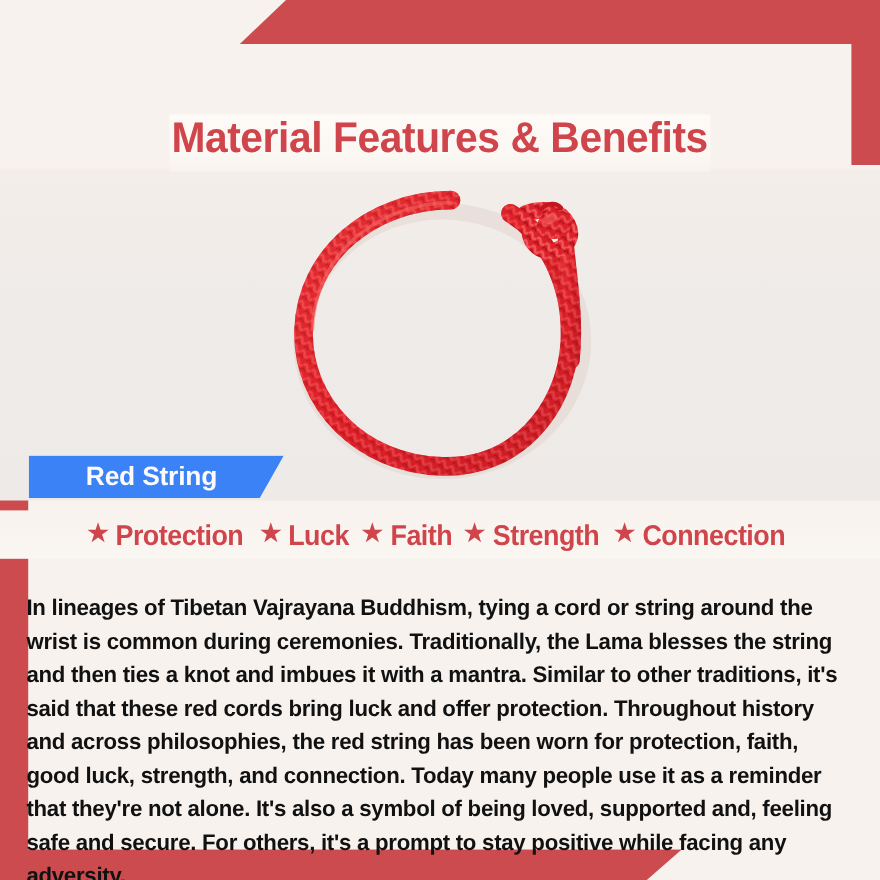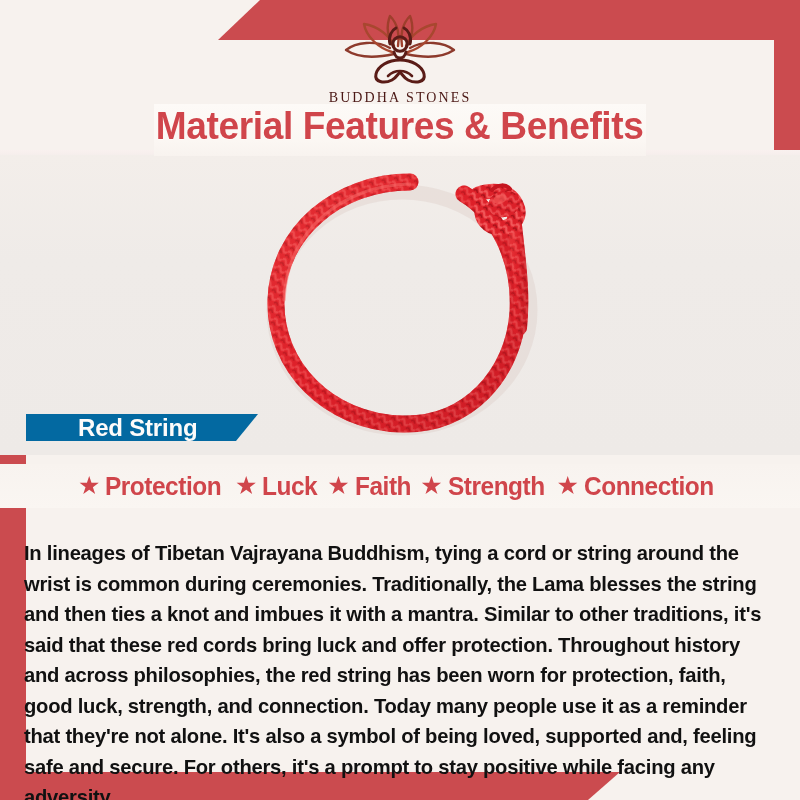--- a/index.html
+++ b/index.html
@@ -127,22 +127,22 @@
     height: 285px;
     z-index: 3;
   }
 
   
   .ribbon {
     position: absolute;
     left: 26px;
     top: 414px;
     width: 232px;
-    height: 27px;
-    background: #0369a1;
+    height: 39px;
+    background: #3b82f6;
     clip-path: polygon(0 0, 100% 0, calc(100% - 22px) 100%, 0 100%);
     display: flex;
     align-items: center;
     z-index: 6;
   }
   .ribbon-text {
     margin-left: 52px;
     color: #fdfbfa;
     font-weight: 700;
     font-size: 24px;
@@ -211,49 +211,20 @@
 <div class="canvas">
 
   <div class="band band-top"></div>
   <div class="band band-right"></div>
   <div class="band band-left"></div>
   <div class="band band-bottom"></div>
 
   <div class="hero-bg-veil"></div>
   <div class="hero-bg"></div>
 
-  <div class="logo-wrap">
-    <svg class="logo-mark" viewBox="0 0 132 74">
-      <g fill="none" stroke-linecap="round" stroke-linejoin="round">
-
-        <path d="M60 40 C42 44 24 44 12 36 C22 28 42 26 56 34" stroke="#8d3a2c" stroke-width="2.4"></path>
-
-        <path d="M72 40 C90 44 108 44 120 36 C110 28 90 26 76 34" stroke="#8d3a2c" stroke-width="2.4"></path>
-
-        <path d="M58 38 C44 34 32 22 30 10 C44 12 56 22 60 32" stroke="#a8472f" stroke-width="2.4"></path>
-
-        <path d="M74 38 C88 34 100 22 102 10 C88 12 76 22 72 32" stroke="#a8472f" stroke-width="2.4"></path>
-
-        <path d="M60 34 C54 24 52 12 56 2 C64 10 66 22 64 32" stroke="#9e3f2c" stroke-width="2.4"></path>
-
-        <path d="M72 34 C78 24 80 12 76 2 C68 10 66 22 68 32" stroke="#9e3f2c" stroke-width="2.4"></path>
-
-        <circle cx="66" cy="30" r="7.2" stroke="#5a1c17" stroke-width="3"></circle>
-
-        <path d="M56 30 C54 22 58 16 62 14" stroke="#5a1c17" stroke-width="3"></path>
-        <path d="M76 30 C78 22 74 16 70 14" stroke="#5a1c17" stroke-width="3"></path>
-
-        <path d="M60 38 C62 46 70 46 72 38" stroke="#5a1c17" stroke-width="3"></path>
-
-        <path d="M66 46 C54 46 44 52 42 60 C40 68 50 70 58 66 C62 64 64 60 66 58 C68 60 70 64 74 66 C82 70 92 68 90 60 C88 52 78 46 66 46 Z" stroke="#5a1c17" stroke-width="3"></path>
-        <path d="M54 62 C58 58 62 57 66 57 C70 57 74 58 78 62" stroke="#5a1c17" stroke-width="2.6"></path>
-      </g>
-    </svg>
-    <span class="logo-word">BUDDHA STONES</span>
-  </div>
 
   <div class="title-banner">
     <span class="title-text">Material Features &amp; Benefits</span>
   </div>
 
   <svg class="product" viewBox="0 0 330 285">
     <defs>
       <linearGradient id="cordGrad" x1="0" y1="0" x2="1" y2="1">
         <stop offset="0%" stop-color="#ef4545"></stop>
         <stop offset="45%" stop-color="#df1f28"></stop>

